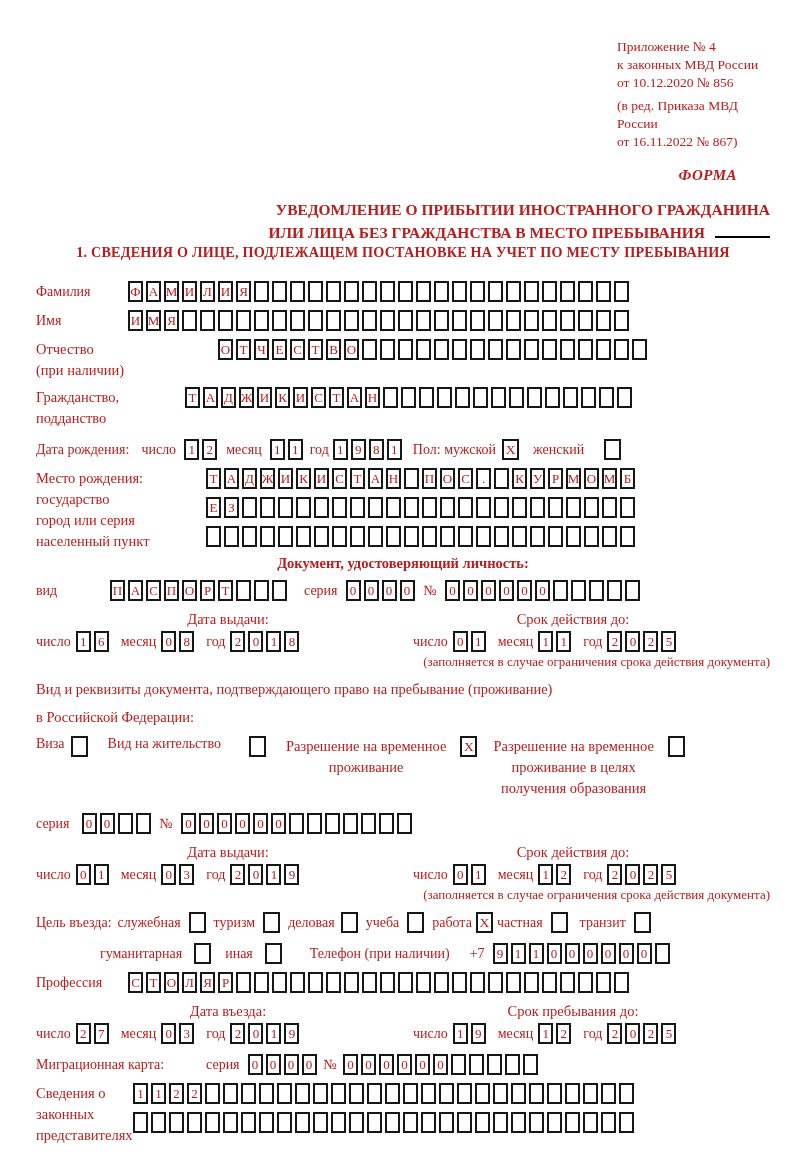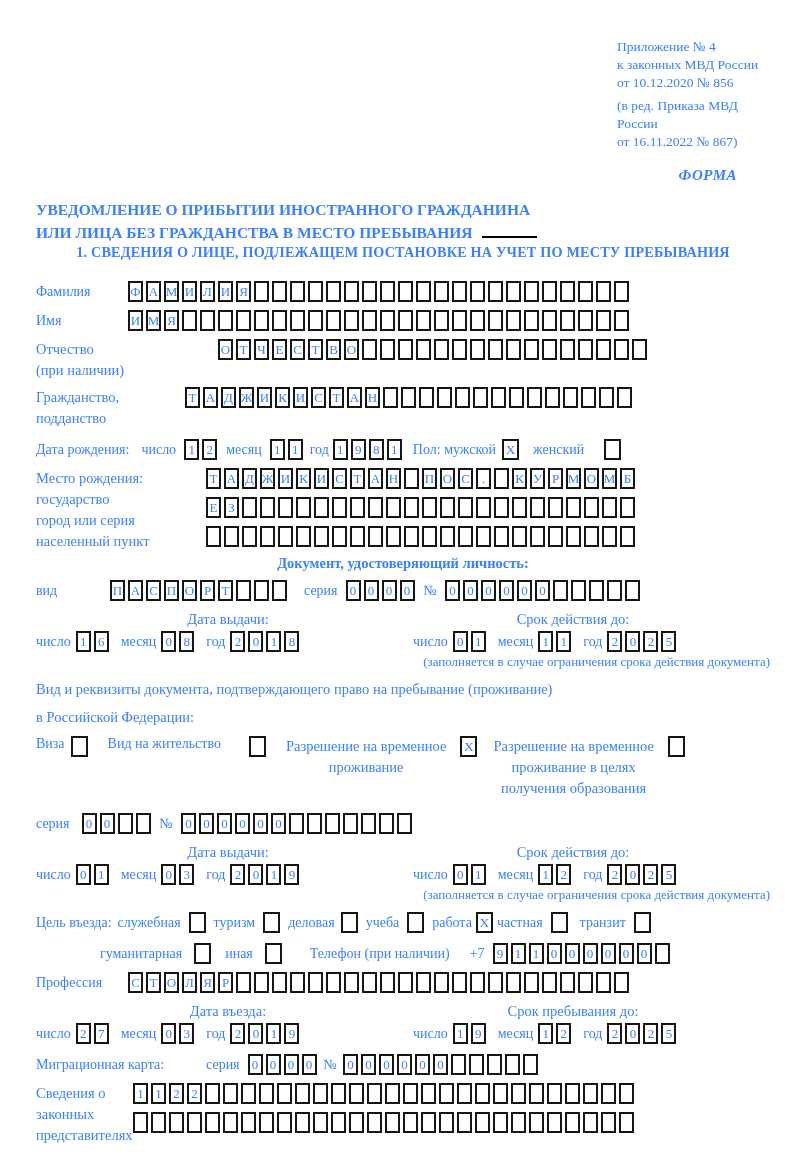--- a/index.html
+++ b/index.html
@@ -1,26 +1,26 @@
 <!DOCTYPE html>
 <html><head>
 <meta charset="utf-8">
 <style>
   * { box-sizing: border-box; }
   html,body { margin:0; padding:0; background:#fff; }
   .page {
-    width:800px; height:1163px; background:#fff; color:#3b82f6;
+    width:800px; height:1163px; background:#fff; color:#b91c1c;
     font-family:"Liberation Serif", serif;
     padding:38px 30px 0 36px; overflow:hidden; position:relative;
   }
   
   .appendix { margin-left:581px; font-size:13.5px; line-height:1.33; }
   .appendix .gap { margin-top:5px; }
   .forma { text-align:right; padding-right:33px; font-weight:bold; font-size:15px; margin-top:16px; letter-spacing:.5px;font-style:italic; }
-  .title { text-align:left; font-weight:bold; font-size:15.5px; margin-top:14px; line-height:1.5; }
+  .title { text-align:right; font-weight:bold; font-size:15.5px; margin-top:14px; line-height:1.5; }
   .uline { display:inline-block; width:55px; border-bottom:2px solid #000; margin-left:10px; }
   .sec1 { font-weight:bold; font-size:14.2px; text-align:center; letter-spacing:.2px; }
   
   .row { display:flex; align-items:center; margin-top:8px; }
   .row.top { align-items:flex-start; }
   .lbl { font-size:14px; flex:none; }
   .lblcol { display:flex; flex-direction:column; flex:none; font-size:14.5px; line-height:21px; }
   .cells { display:flex; flex:none; }
   .cell {
     width:15px; height:21px; border:2px solid #161616; margin-right:3px;

